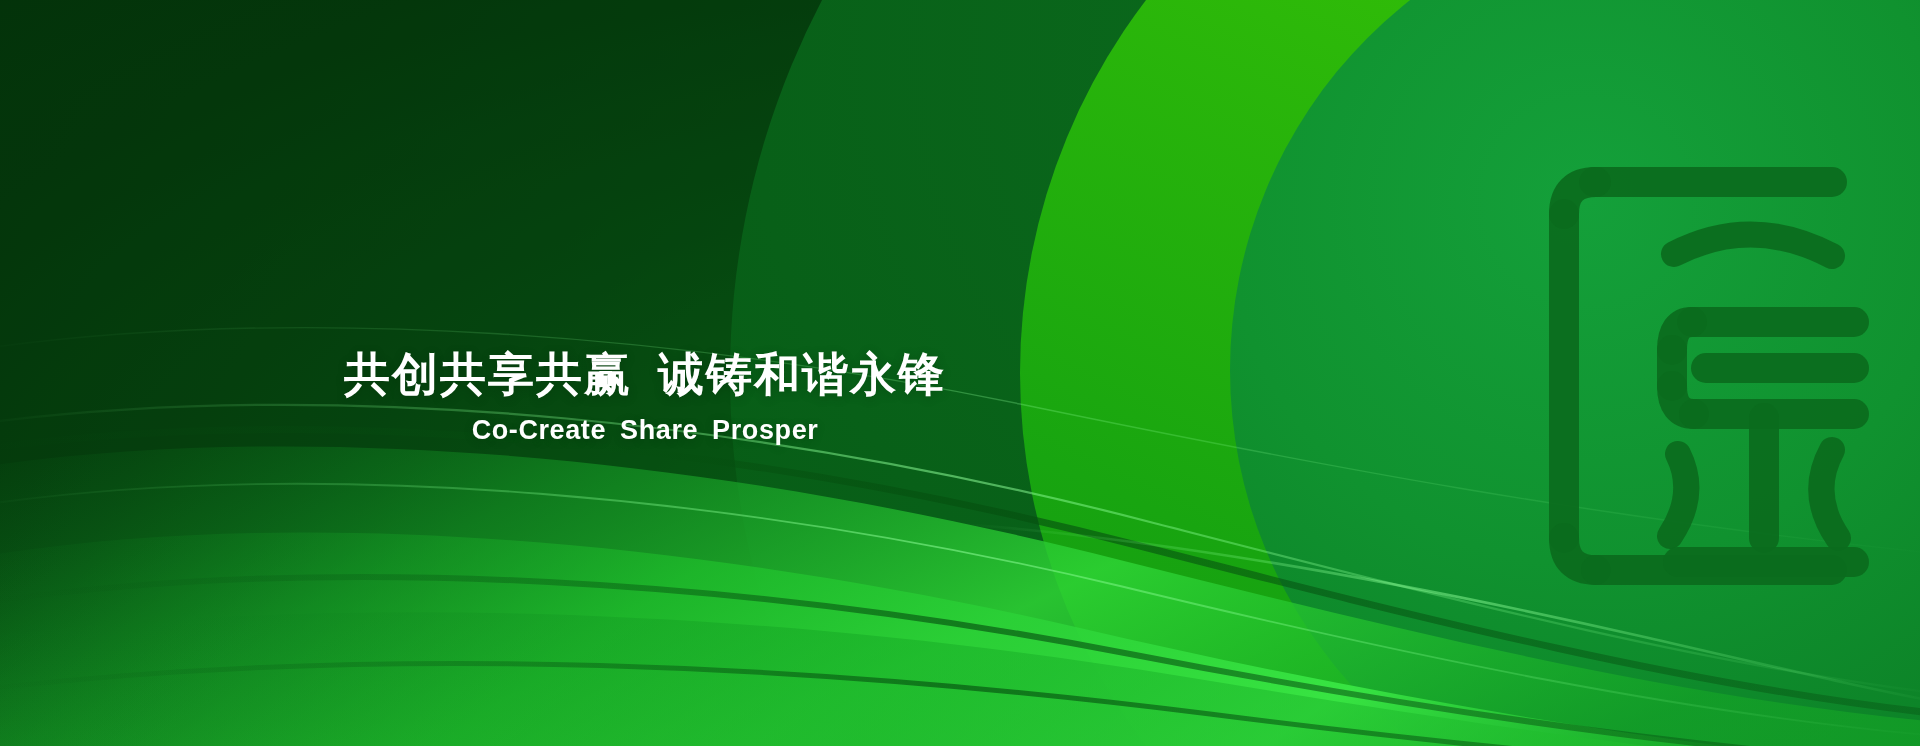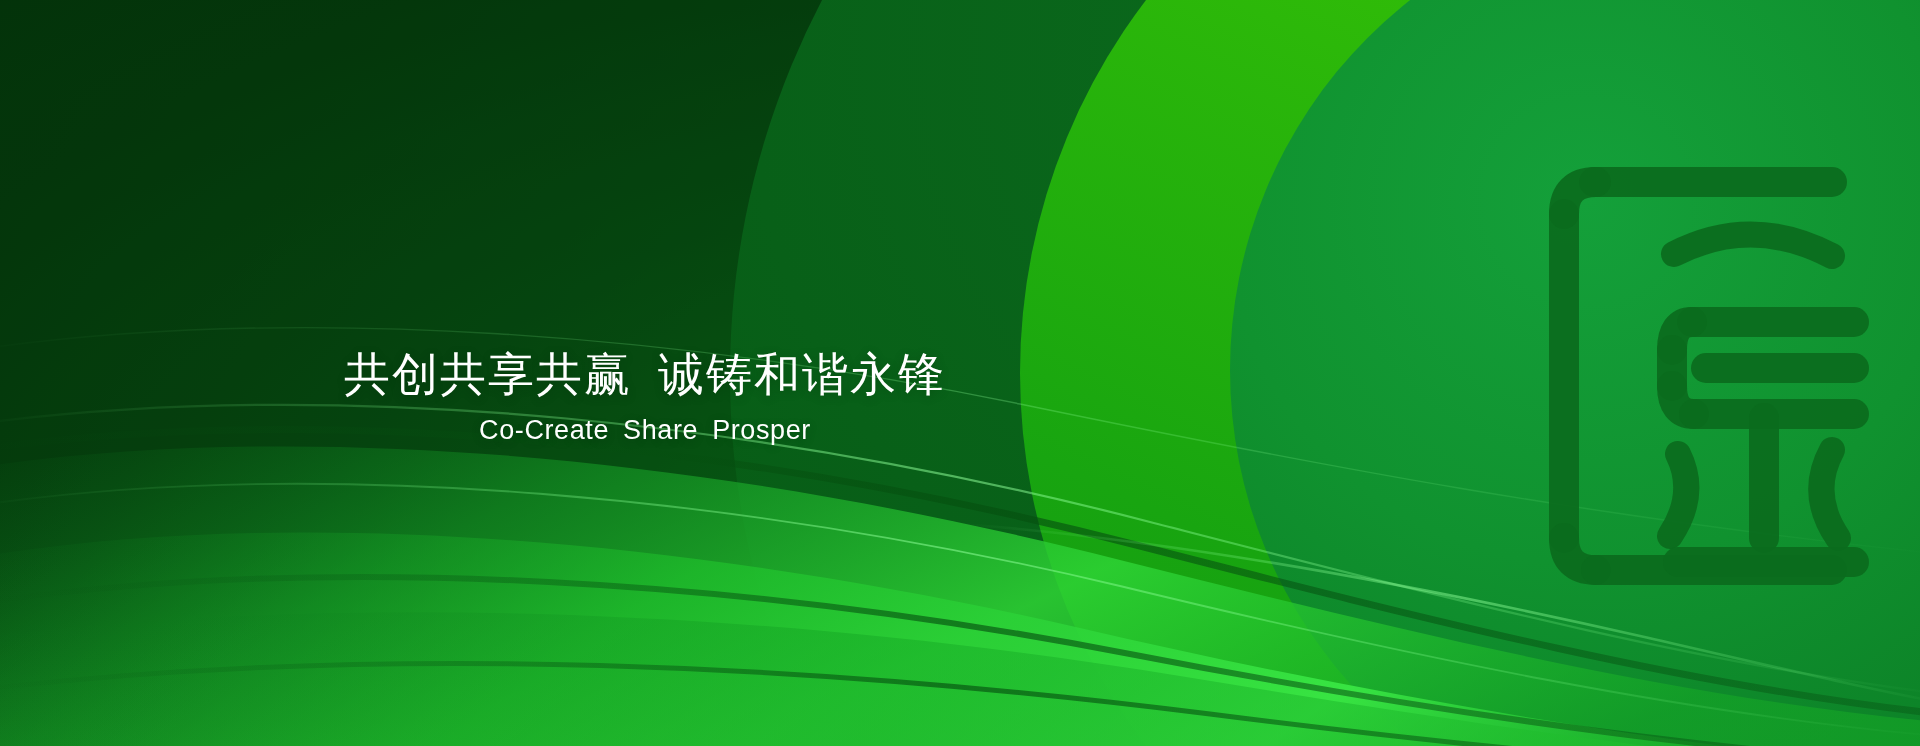--- a/index.html
+++ b/index.html
@@ -74,32 +74,32 @@
     align-items:center;
     justify-content:center;
     padding-top:48px;
     box-sizing:border-box;
     z-index:6;
   }
   .headline{
     margin:0;
     font-size:46px;
     line-height:1.15;
-    font-weight:400;
+    font-weight:700;
     color:#ffffff;
     letter-spacing:2px;
     white-space:nowrap;
     text-shadow:0 2px 10px rgba(0,40,5,.30);
     text-align:center;
   }
   .headline .gap{display:inline-block;width:26px;}
   .subtitle{
     margin:14px 0 0 0;
     font-size:27px;
-    font-weight:400;
+    font-weight:700;
     color:#ffffff;
     letter-spacing:.6px;
     white-space:nowrap;
     text-shadow:0 2px 8px rgba(0,40,5,.28);
   }
   .subtitle .sgap{display:inline-block;width:14px;}
 </style>
 </head>
 <body>
 

